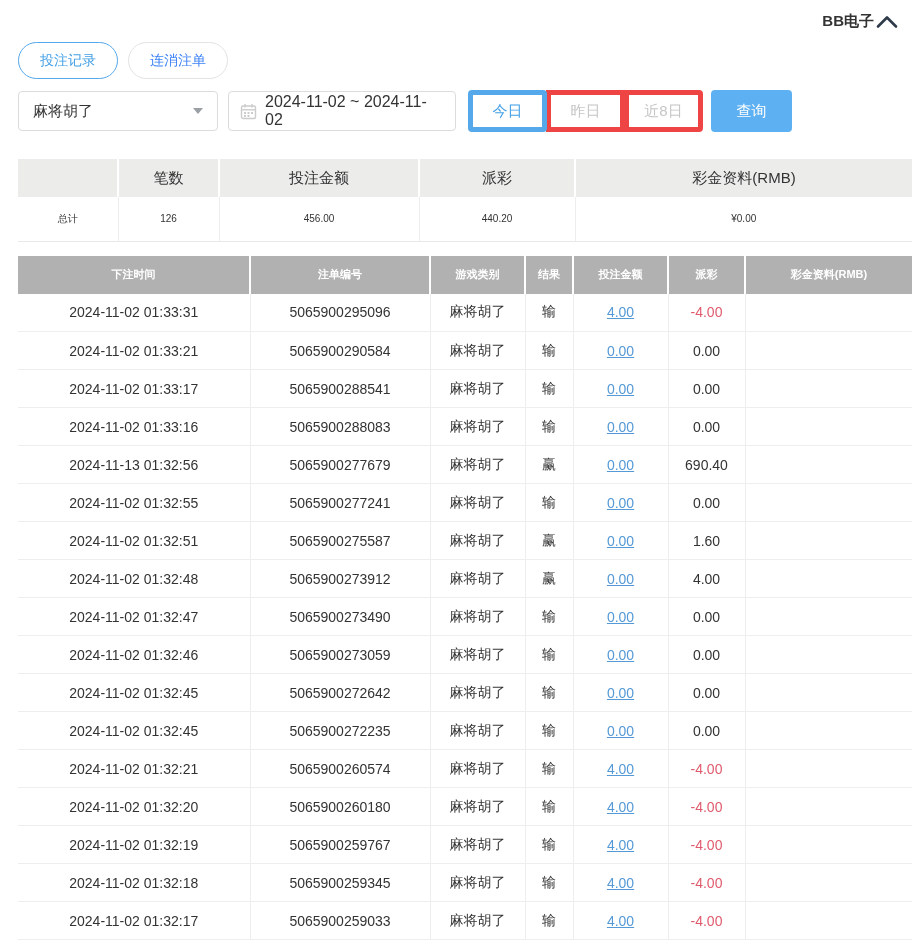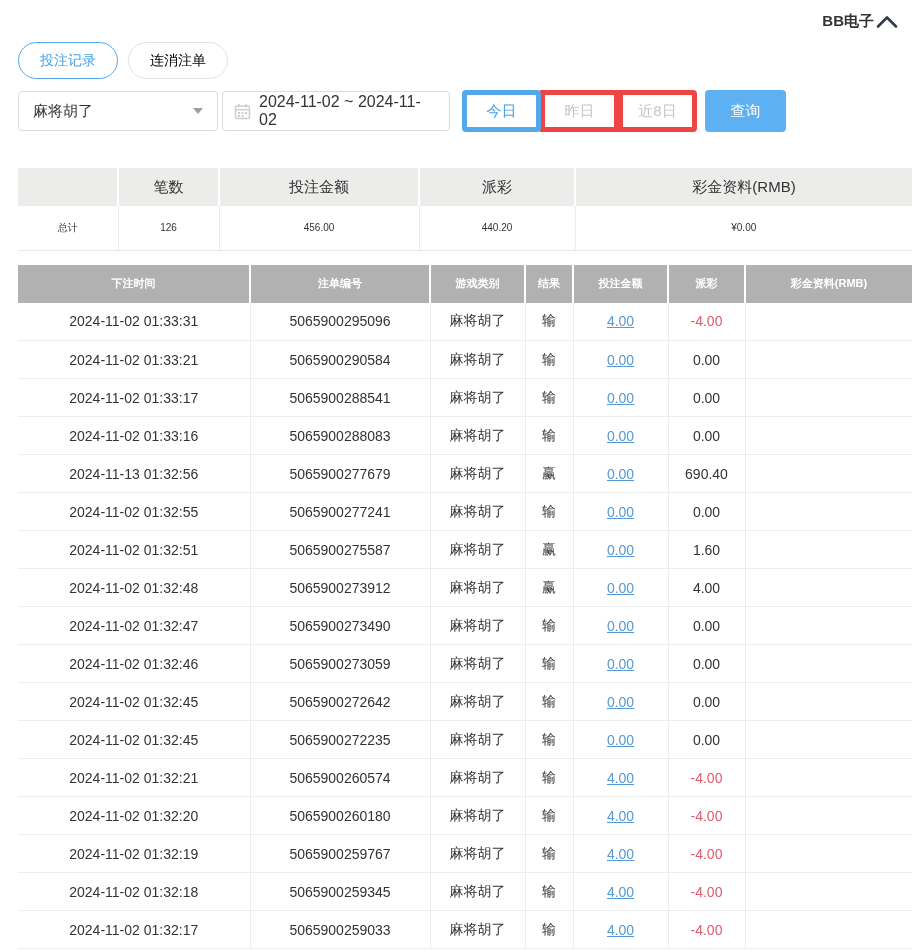--- a/index.html
+++ b/index.html
@@ -13,59 +13,59 @@
 
   
   .topbar { display: flex; justify-content: flex-end; align-items: center; padding-top: 12px; height: 30px; }
   .title { font-size: 15px; font-weight: bold; color: #333; }
   .collapse-btn { background: none; border: none; padding: 2px; cursor: pointer; line-height: 0; }
 
   
   .tabs { margin-top: 12px; display: flex; gap: 10px; }
   .tab {
     height: 37px; padding: 0 21px; border-radius: 19px;
-    border: 1px solid #e3e3e3; background: #fff; color: #000000;
+    border: 1px solid #e3e3e3; background: #fff; color: #3b82f6;
     font-size: 14px; font-family: inherit; cursor: pointer;
     display: inline-flex; align-items: center;
   }
   .tab.active { border-color: #55a8ea; color: #45a0e6; }
 
   
   .filters { margin-top: 11px; display: flex; align-items: center; }
   .select {
     width: 200px; height: 40px; border: 1px solid #dcdcdc; border-radius: 4px;
     display: flex; align-items: center; justify-content: space-between;
     padding: 0 14px; font-size: 15px; cursor: pointer; background: #fff;
   }
   .caret-down {
     width: 0; height: 0; border-left: 5px solid transparent;
     border-right: 5px solid transparent; border-top: 6px solid #9aa0a6;
   }
   .datebox {
-    margin-left: 4px; width: 228px; height: 40px; border: 1px solid #dcdcdc;
+    margin-left: 10px; width: 228px; height: 40px; border: 1px solid #dcdcdc;
     border-radius: 4px; display: flex; align-items: center; gap: 8px;
     padding: 0 11px; font-size: 16px; background: #fff; cursor: pointer;
   }
   .range-group { margin-left: 12px; display: flex; }
   .range-btn {
     width: 79px; height: 42px; border: 5px solid #ef4444; background: #fff;
     color: #c6c6c6; font-size: 15px; font-family: inherit; cursor: pointer;
     margin-left: -1px; position: relative;
   }
   .range-btn:first-child { border-radius: 4px 0 0 4px; margin-left: 0; }
   .range-btn:last-child { border-radius: 0 4px 4px 0; }
   .range-btn.active { border-color: #55a8ea; color: #45a0e6; z-index: 2; border-radius: 4px; }
   .query-btn {
     margin-left: 8px; width: 81px; height: 42px; border: none; border-radius: 4px;
     background: #5db0f2; color: #fff; font-size: 15px; font-family: inherit; cursor: pointer;
   }
 
   
   table { border-collapse: collapse; width: 100%; table-layout: fixed; }
-  .summary { margin-top: 36px; }
+  .summary { margin-top: 27px; }
   .summary th {
     background: #ececeb; font-weight: normal; font-size: 15px; color: #333;
     height: 38px; border-left: 2px solid #fff; text-align: center;
   }
   .summary th:first-child { border-left: none; }
   .summary td {
     height: 44px; text-align: center; font-size: 10px;
     border-bottom: 1px solid #e9e9e9; background: #fff;
   }
   .summary td + td { border-left: 1px solid #ededed; }

